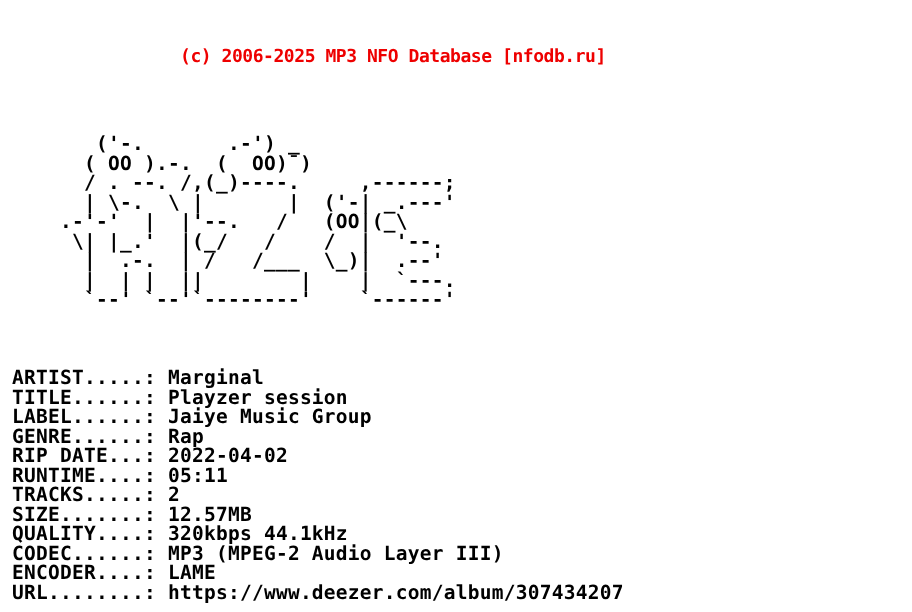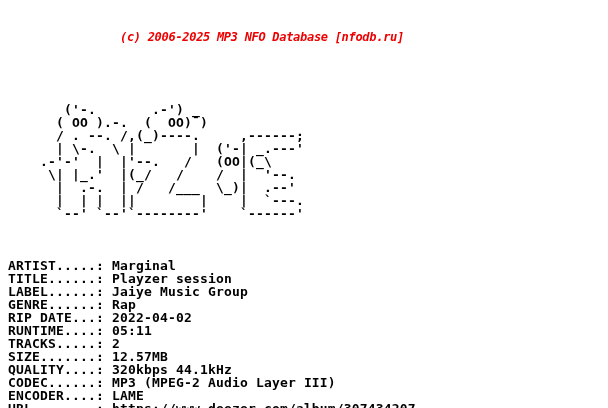--- a/index.html
+++ b/index.html
@@ -23,22 +23,21 @@
   pre {
     margin: 0;
     font: inherit;
     white-space: pre;
   }
   .db-header {
     font-size: 12px;
     letter-spacing: -0.3px;
     line-height: 13px;
     padding-left: 112px;
-    margin-bottom: 20px;
-    font-style: italic;
+    margin-bottom: 7px;
   }
   .ascii-art { color: #000000; }
 </style>
 </head>
 <body>
 
 <div class="nfo-page">
   <div class="db-header" style="color: rgb(238, 0, 0);">(c) 2006-2025 MP3 NFO Database [nfodb.ru]</div>
 
   <pre class="ascii-art">       ('-.       .-') _

